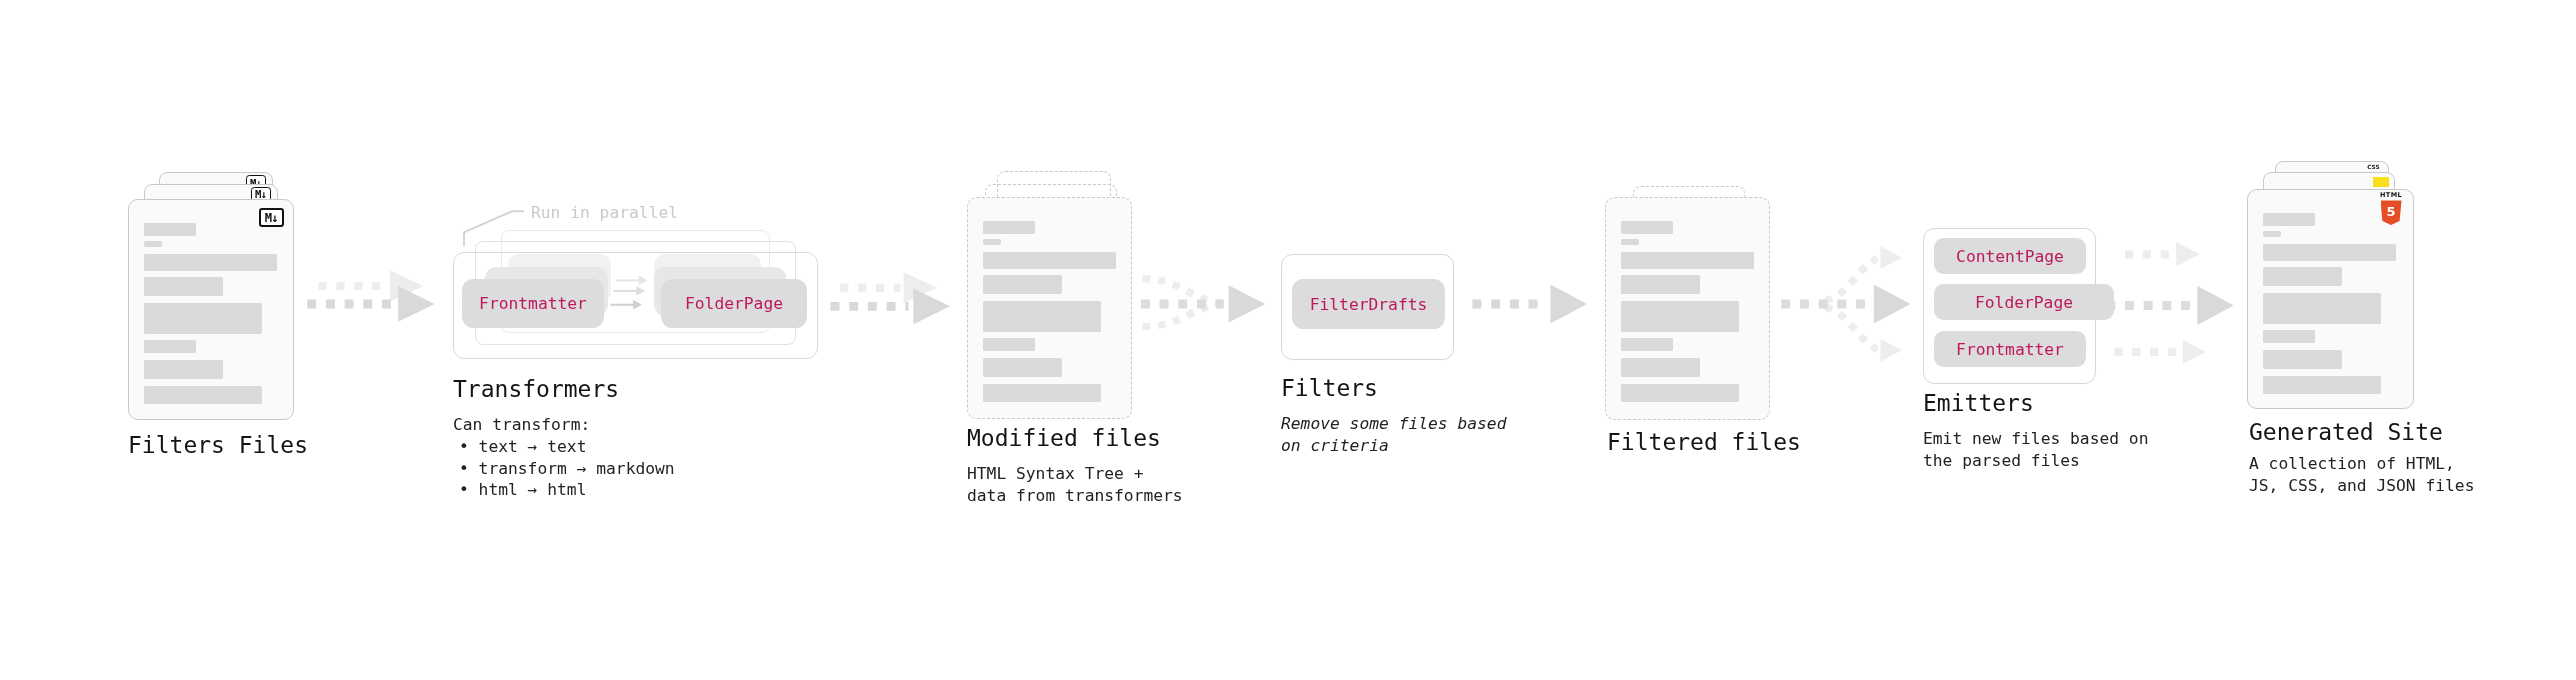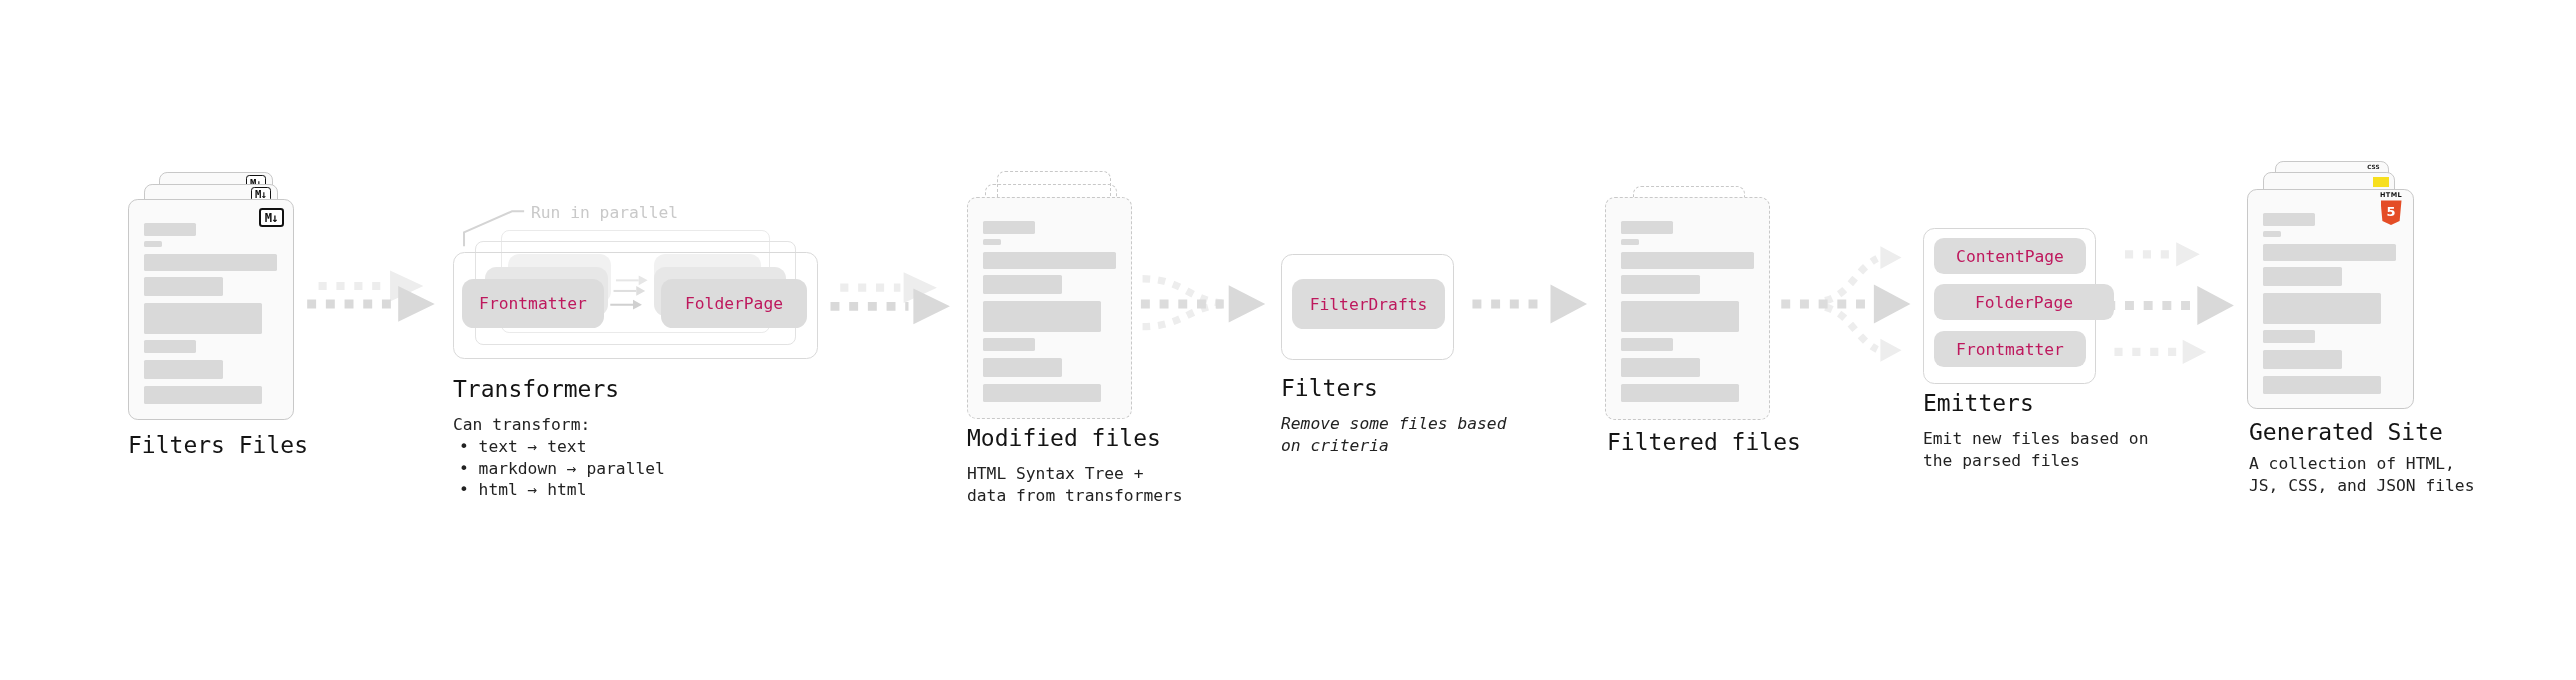--- a/index.html
+++ b/index.html
@@ -171,21 +171,21 @@
     <div class="pill" style="left:462px; top:279px; width:142px; height:49px;">Frontmatter</div>
 
     <div class="pill ghost3" style="left:654px; top:254px; width:107px; height:49px;"></div>
     <div class="pill ghost2" style="left:654px; top:267px; width:132px; height:49px;"></div>
     <div class="pill" style="left:661px; top:279px; width:146px; height:49px;">FolderPage</div>
 
     <div class="stage-title" style="left:453px; top:375px;">Transformers</div>
     <div class="stage-caption" style="left:453px; top:414px;">Can transform:</div>
     <div class="bullets" style="left:459px; top:436px;">
       <div>• text → text</div>
-      <div>• markdown → parallel</div>
+      <div>• transform → markdown</div>
       <div>• html → html</div>
     </div>
   </div>
 
   <div>
     <div class="card back dashed" style="left:997px; top:171px; width:114px; height:65px; background:transparent;"></div>
     <div class="card back dashed" style="left:985px; top:184px; width:132px; height:65px; background:transparent;"></div>
     <div class="card dashed" style="left:967px; top:197px; width:165px; height:222px;">
       <div class="doc-lines">
           <div class="doc-line" style="width: 52px; height: 13px; margin-top: 0px;"></div>

